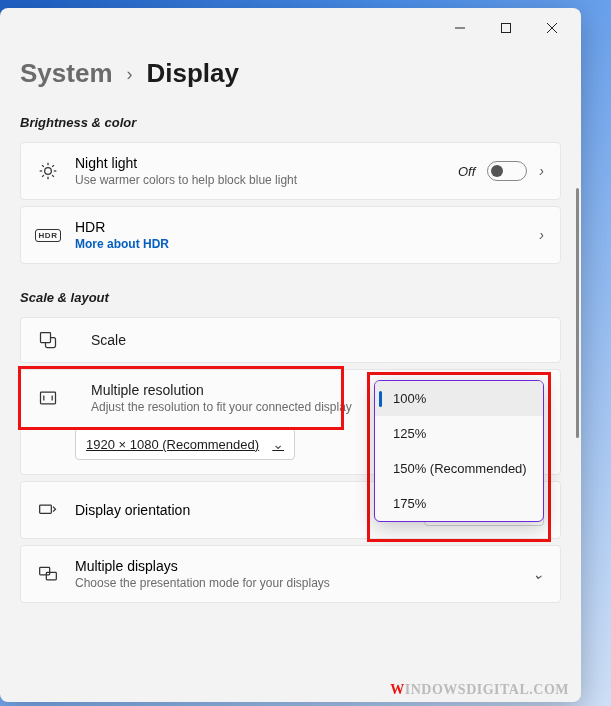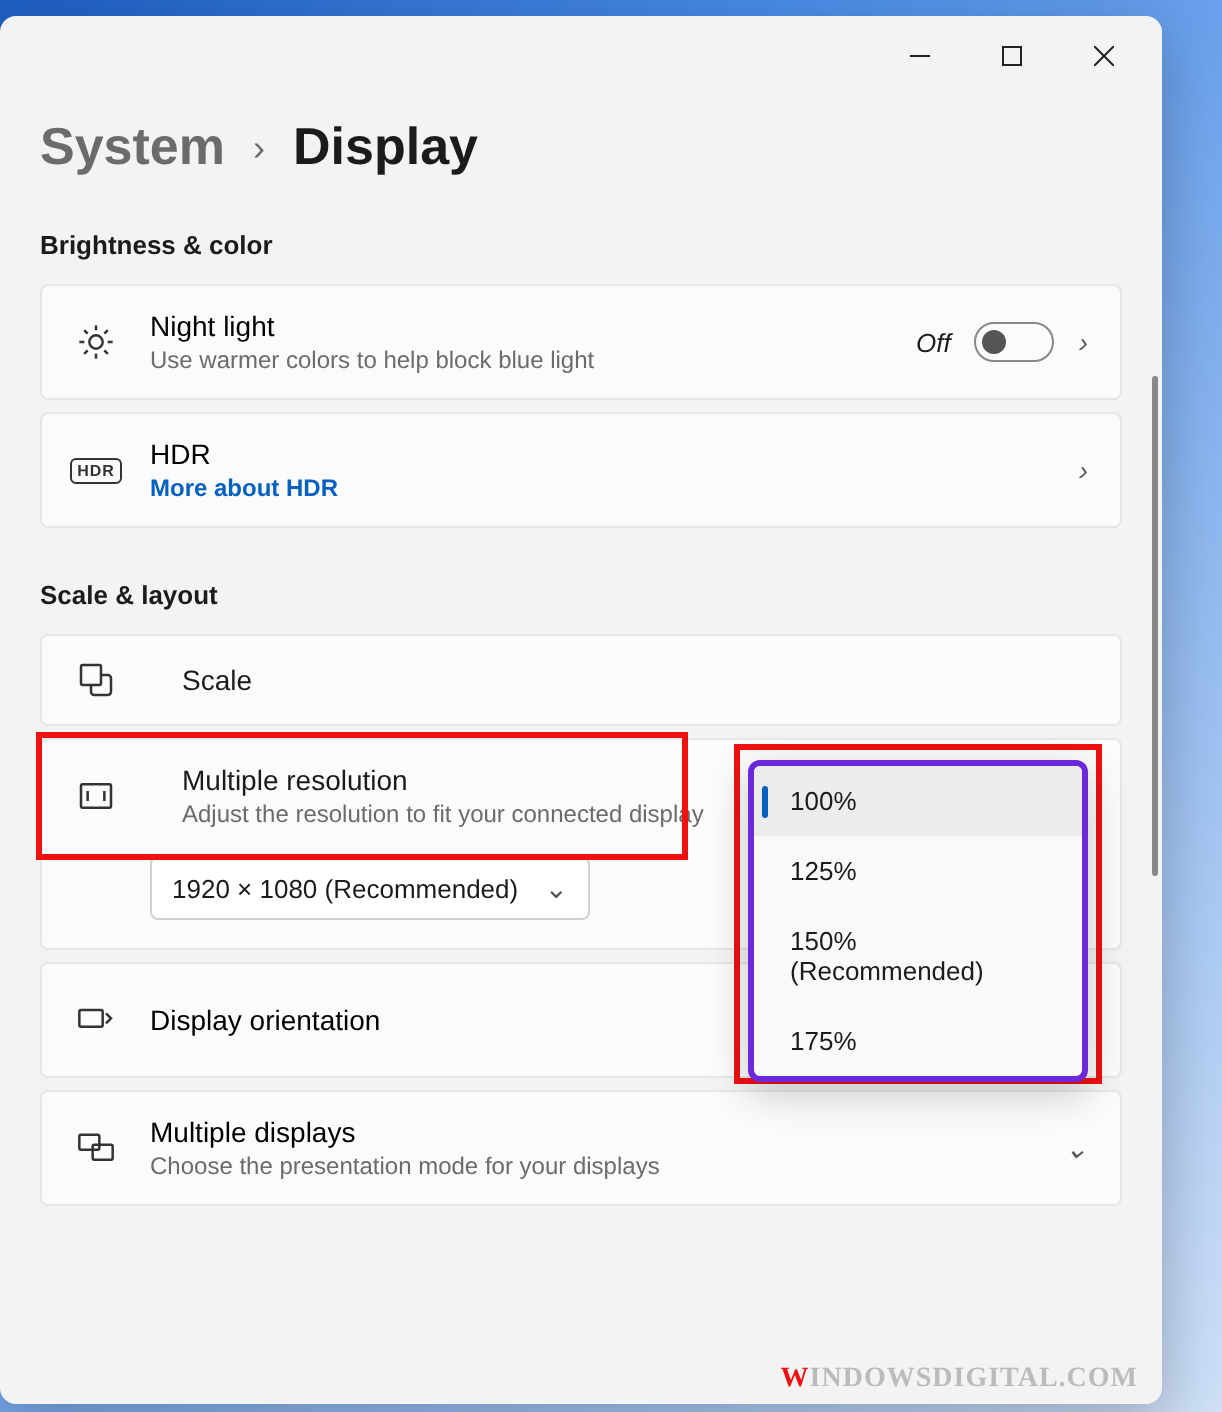--- a/index.html
+++ b/index.html
@@ -50,20 +50,21 @@
     align-items: baseline;
     gap: 14px;
     margin-bottom: 26px;
   }
   .bc-system { font-size: 26px; font-weight: 600; color: #6b6b6b; }
   .bc-chevron { font-size: 18px; color: #6b6b6b; position: relative; top: -2px;}
   .bc-display { font-size: 26px; font-weight: 600; color: #1b1b1b; }
   .section-label {
     font-size: 13px; font-weight: 600; color: #1b1b1b;
     margin: 6px 0 12px 0;
+    font-style: italic;
   }
   .card {
     background: #fbfbfb;
     border: 1px solid #e6e6e6;
     border-radius: 4px;
     padding: 12px 16px;
     display: flex;
     align-items: center;
     gap: 16px;
     margin-bottom: 6px;
@@ -97,41 +98,41 @@
   }
   .stack-row .icon { width: 22px; display:flex; align-items:center; justify-content:center; color:#333; }
   .stack-row .texts { flex: 1; }
   .stack-row .title { font-size: 14px; color: #1b1b1b; }
   .stack-row .desc { font-size: 12px; color: #6b6b6b; margin-top: 2px; }
   .select-box {
     margin: 2px 16px 14px 54px;
     width: 220px; height: 32px;
     background: #fff; border: 1px solid #d0d0d0; border-radius: 4px;
     display: flex; align-items: center; justify-content: space-between;
-    padding: 0 10px; font-size: 13px; color: #1b1b1b;
+    padding: 0 10px; font-size: 13px; color: #1b1b1b; text-decoration: underline;
   }
   .small-select {
     width: 120px; height: 32px;
     background: #fff; border: 1px solid #d0d0d0; border-radius: 4px;
     display: flex; align-items: center; justify-content: space-between;
     padding: 0 10px; font-size: 13px; color: #1b1b1b;
   }
   .red-box {
     position: absolute;
     border: 3px solid #e11;
     pointer-events: none;
   }
   .red-scale { top: 358px; left: 18px; width: 326px; height: 64px; }
   .red-drop  { top: 364px; left: 367px; width: 184px; height: 170px; }
   .dropdown {
     position: absolute;
     top: 372px; left: 374px;
     width: 170px;
     background: #f9f9f9;
-    border: 3px solid #6d28d9;
+    border: 1px solid #6d28d9;
     border-radius: 6px;
     box-shadow: 0 6px 20px rgba(0,0,0,0.2);
     overflow: hidden;
     z-index: 5;
   }
   .dd-item {
     padding: 10px 14px 10px 18px;
     font-size: 13px; color: #1b1b1b;
     position: relative;
   }

